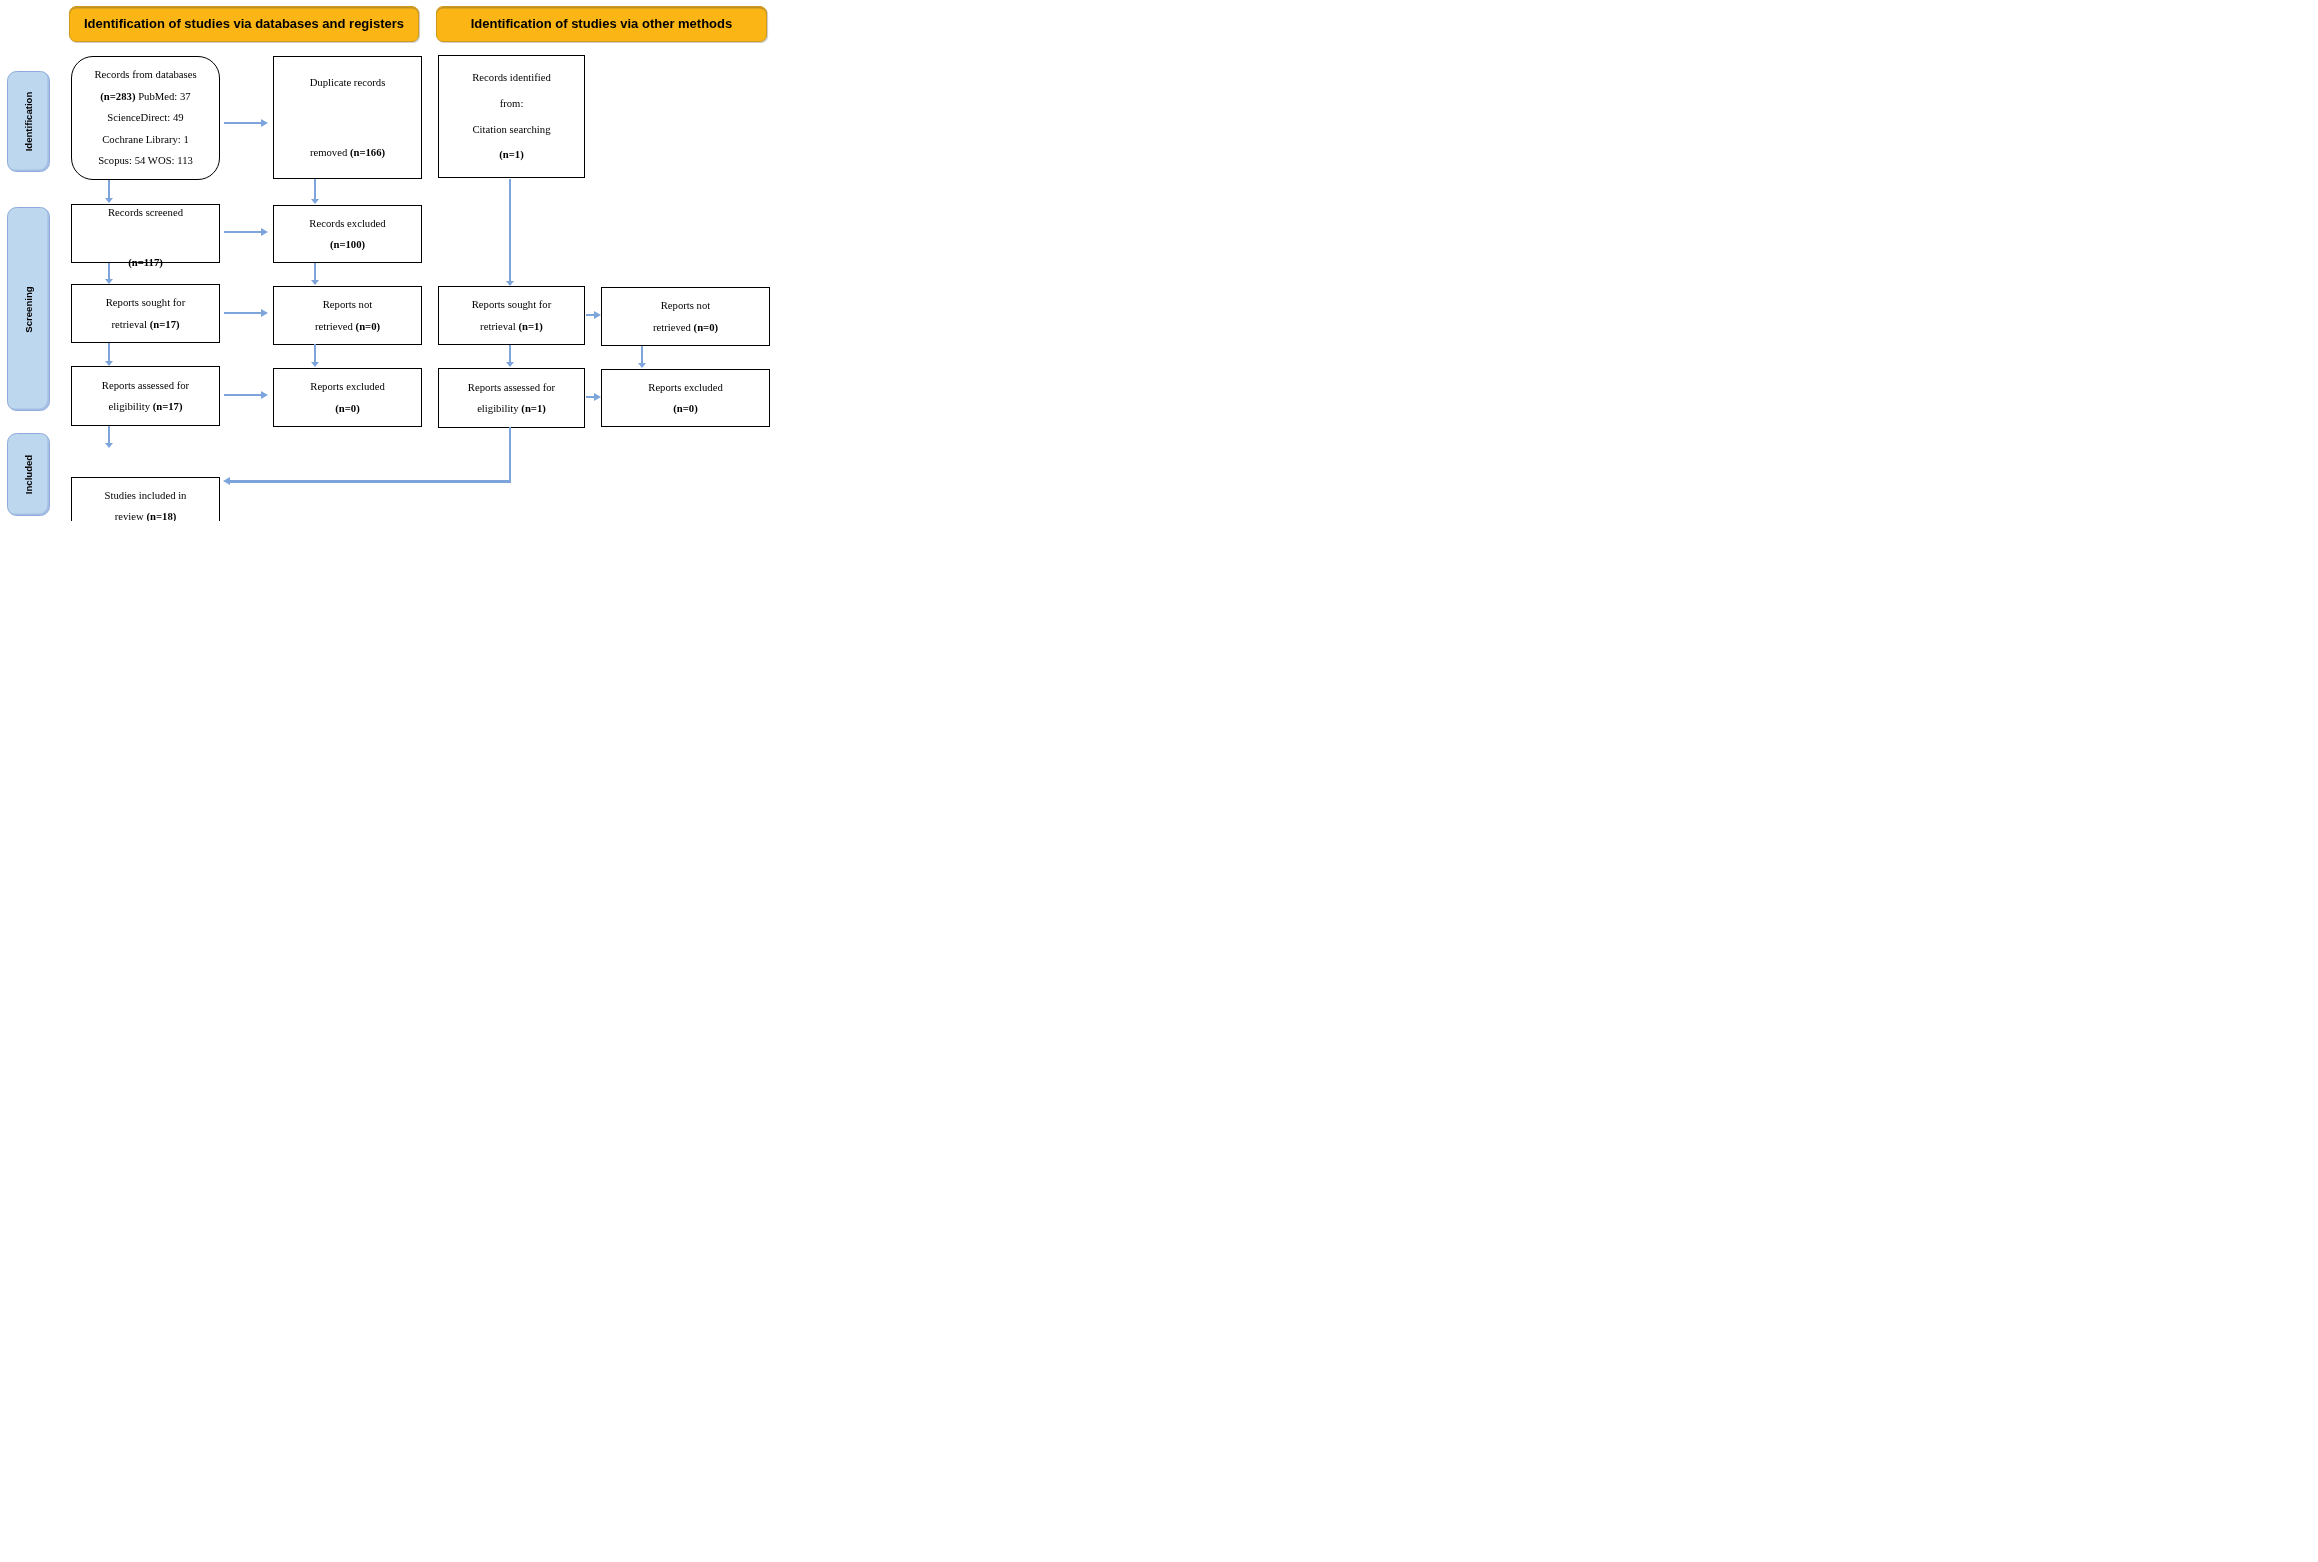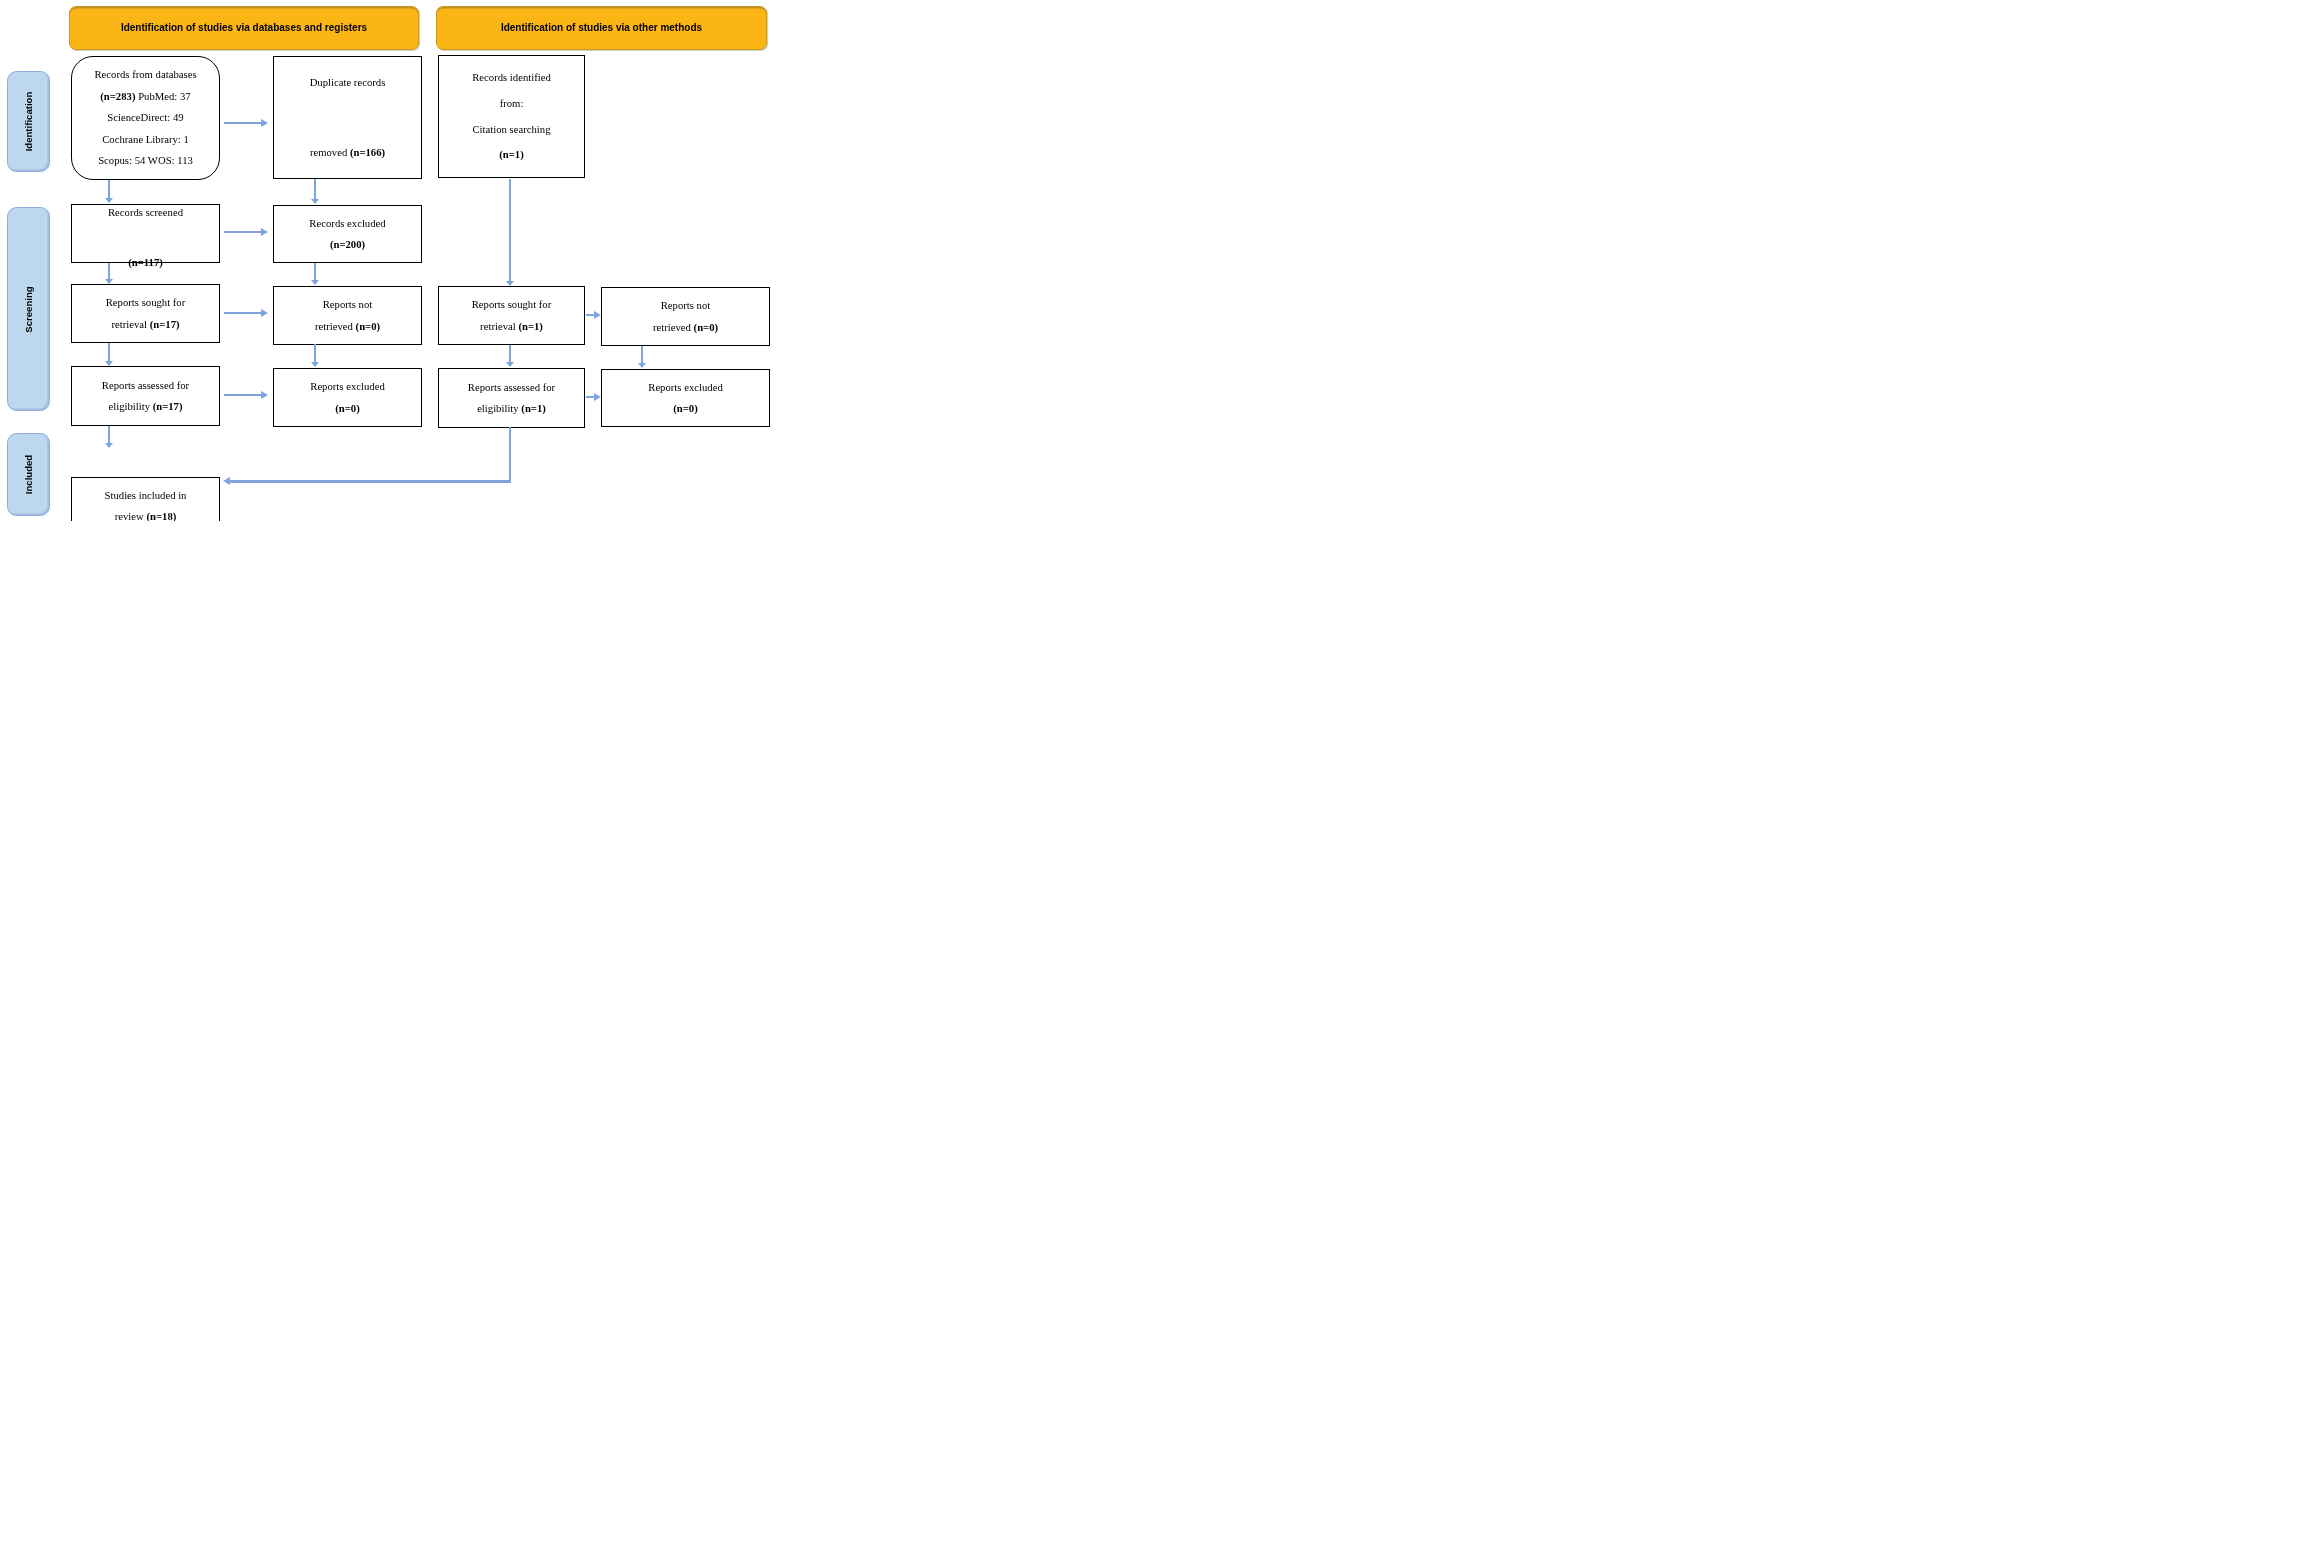--- a/index.html
+++ b/index.html
@@ -7,25 +7,25 @@
     --blue-fill:#BDD7EE; --blue-border:#8FAADC;
     --arrow:#7DA5DC; --ink:#000000;
   }
   html,body{margin:0;padding:0;background:#ffffff;}
   #canvas{
     position:relative; width:773px; height:521px; background:#ffffff;
     font-family:"Liberation Serif", serif; overflow:hidden;
   }
   
   .banner{
-    position:absolute; top:5.9px; height:44px; box-sizing:border-box;
+    position:absolute; top:5.9px; height:36px; box-sizing:border-box;
     background:var(--orange); border:1.6px solid var(--orange-border);
     border-radius:7px; box-shadow: inset 0 1.6px 0 rgba(80,80,80,.35), 1.1px 1.1px 0 rgba(120,120,120,.35);
     display:flex; align-items:center; justify-content:center;
-    font-family:"Liberation Sans", sans-serif; font-weight:bold; font-size:10px; color:#000;
+    font-family:"Liberation Sans", sans-serif; font-weight:bold; font-size:13px; color:#000;
     text-align:center; padding:0 7.5px;
   }
   #banner-db{left:69px; width:350px;}
   #banner-other{left:436px; width:331px;}
   
   .stage{
     position:absolute; left:7px; width:43px; box-sizing:border-box;
     background:var(--blue-fill); border:1.6px solid var(--blue-border); border-radius:9.6px;
     box-shadow: inset -1.6px -1.6px 0 rgba(143,170,220,.55);
     display:flex; align-items:center; justify-content:center;
@@ -150,21 +150,21 @@
       <div class="line"><span>Studies included in</span></div>
       <div class="line"><span>review </span><span class="b">(n=18)</span></div>
     </div>
 
   <div class="fbox" id="box-duplicates-removed">
       <div class="line"><span>Duplicate records</span></div>
       <div class="line"><span>removed </span><span class="b">(n=166)</span></div>
     </div>
   <div class="fbox" id="box-records-excluded">
       <div class="line"><span>Records excluded</span></div>
-      <div class="line"><span class="b">(n=200)</span></div>
+      <div class="line"><span class="b">(n=100)</span></div>
     </div>
   <div class="fbox" id="box-reports-not-retrieved-db">
       <div class="line"><span>Reports not</span></div>
       <div class="line"><span>retrieved </span><span class="b">(n=0)</span></div>
     </div>
   <div class="fbox" id="box-reports-excluded-db">
       <div class="line"><span>Reports excluded</span></div>
       <div class="line"><span class="b">(n=0)</span></div>
     </div>
 

